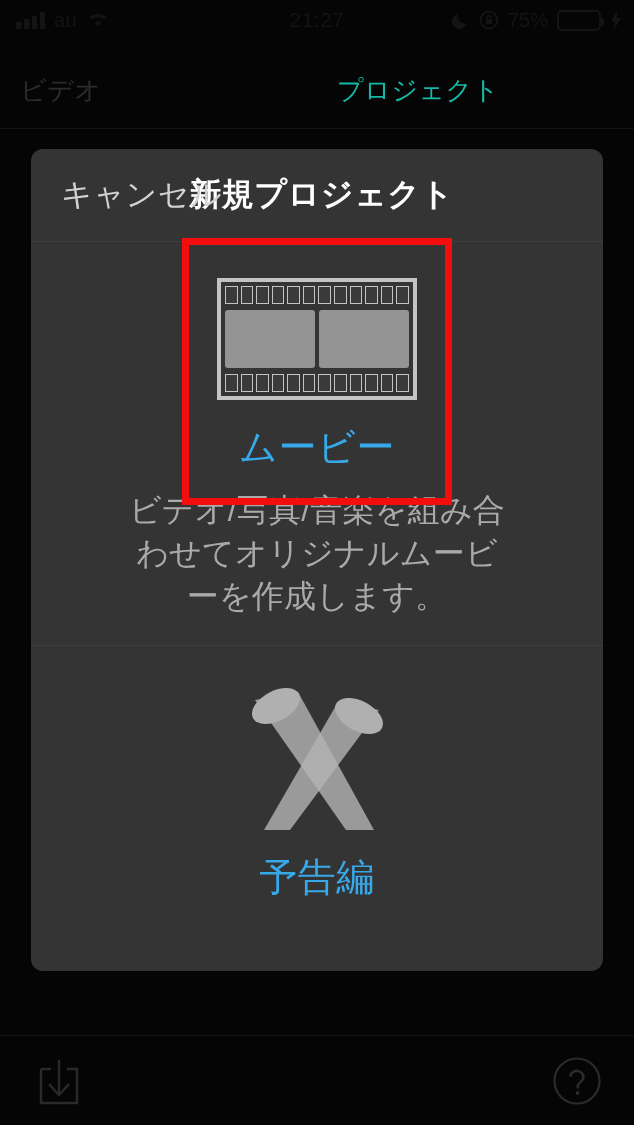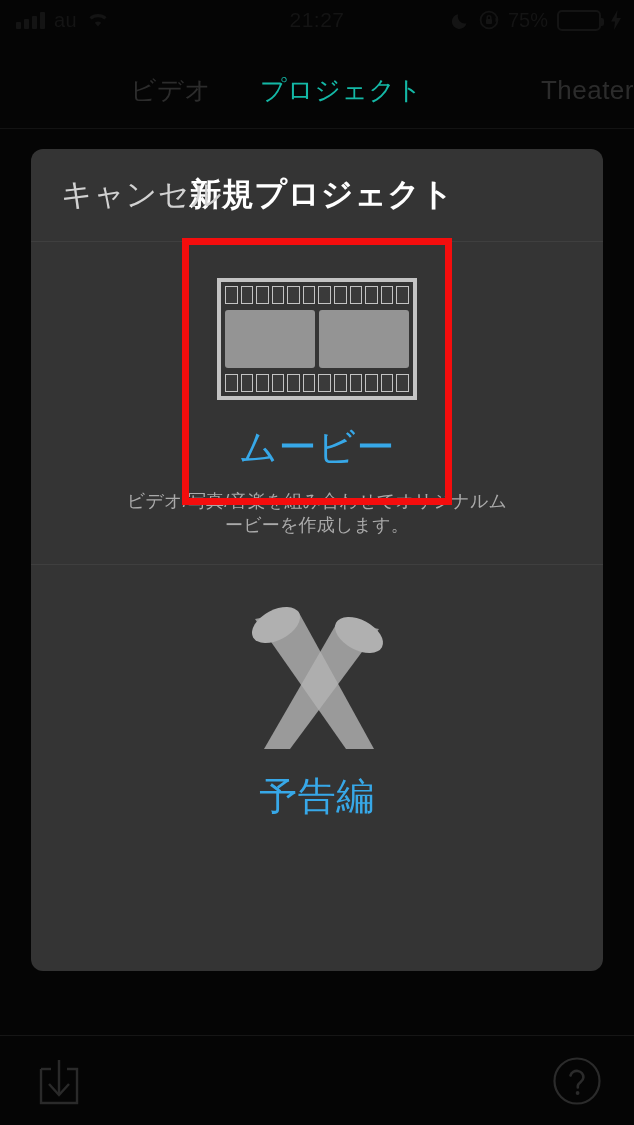--- a/index.html
+++ b/index.html
@@ -58,22 +58,22 @@
   .battery .fill { height:100%; background:#4CD964; border-radius:2px; }
   .bolt-ic { width:12px; height:20px; }
 
   
   .tabbar {
     position:absolute; top:56px; left:0;
     width:634px; height:68px;
     display:flex; align-items:center;
   }
   .tab {
-    flex:1; text-align:right;
-    font-size:26px; letter-spacing:.5px;
+    flex:1; text-align:left;
+    font-size:26px; letter-spacing:.5px;padding-left:20px;
   }
   .tab.inactive { color:#2c2c2c; }
   .tab.active { color:#14b8a6; }
   .tab-divider {
     position:absolute; top:128px; left:0;
     width:634px; height:1px; background:#131313;
   }
 
   
   .sheet {
@@ -133,21 +133,21 @@
   .frames i {
     flex:1; background:#949494; border-radius:3px; display:block;
   }
   .opt-label {
     margin-top:22px;
     font-size:38px; color:#37a8e8; letter-spacing:.5px;
   }
   .opt-desc {
     margin-top:16px;
     width:390px; text-align:center;
-    font-size:18px; line-height:1.35; color:#aaaaaa;
+    font-size:32px; line-height:1.35; color:#aaaaaa;
     letter-spacing:.2px;
   }
 
   
   .trailer-block { padding-top:38px; padding-bottom:30px; }
   .spotlights { width:186px; height:146px; }
 
   
   .annot-box {
     position:absolute;
@@ -222,21 +222,20 @@
         <svg viewBox="0 0 12 20" width="12" height="20">
           <path d="M7.5 0 L1 11.5h4L4 20 11 8H6.7z" fill="#141414"></path>
         </svg>
       </span>
     </div>
   </div>
 
   <div class="tabbar">
     <div class="tab inactive">ビデオ</div>
     <div class="tab active">プロジェクト</div>
-    <div class="tab inactive">Theater</div>
   </div>
   <div class="tab-divider"></div>
 
   <div class="sheet">
 
     <div class="sheet-header">
       <div class="cancel-btn">キャンセル</div>
       <div class="sheet-title">新規プロジェクト</div>
     </div>
 

